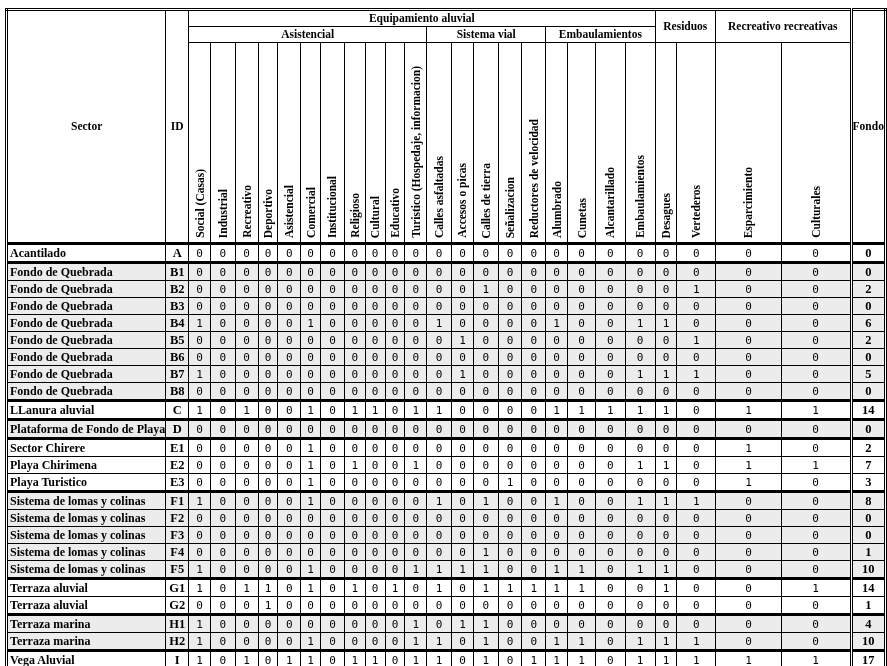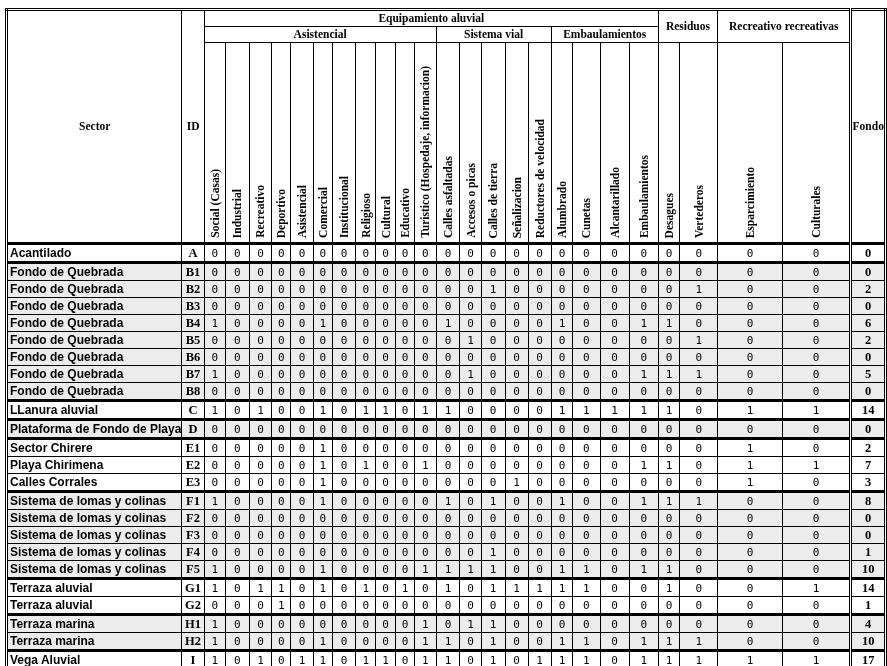--- a/index.html
+++ b/index.html
@@ -10,21 +10,21 @@
   table.grid td, table.grid th { border:1px solid #000; padding:0; overflow:hidden;
                white-space:nowrap; text-align:center; font-size:11.5px; line-height:15px; }
   th { font-weight:bold; }
   .hdr-top { height:17px; font-size:12px; }
   .hdr-sub { height:16px; font-size:12px; }
   .hdr-col { height:199px; vertical-align:bottom; }
   .vert { display:inline-block; writing-mode:vertical-rl; transform:rotate(180deg);
           font-weight:bold; font-size:11.5px; padding-bottom:4px; line-height:14px; }
   .sector-h { font-size:12px; }
   tr.row td { height:16px; font-size:11.5px; font-family:"DejaVu Sans Mono","Liberation Mono",monospace; font-size:11px; }
-  tr.row td.sector { text-align:left; padding-left:2px; font-family:Liberation Sans, sans-serif;
+  tr.row td.sector { text-align:left; padding-left:2px; font-family:Liberation Serif, serif;
           font-weight:bold; font-size:12px; }
   tr.row td.id { font-family:"Liberation Serif",serif; font-weight:bold; font-size:12.5px; }
   tr.row td.total { font-family:"Liberation Serif",serif; font-weight:bold; font-size:12.5px; }
   tr.grey td { background:#ececec; }
   tr.white td { background:#ffffff; }
   tr.group-start td { border-top:3px solid #000; }
   tr.first-row td { border-top:3px solid #000; }
   td.total, th.total { border-left:3px double #000 !important; }
 </style>
 </head>
@@ -473,21 +473,21 @@
         <td>0</td>
         <td>0</td>
         <td>1</td>
         <td>1</td>
         <td>0</td>
         <td>1</td>
         <td>1</td>
         <td class="total">7</td>
       </tr>
       <tr class="row white">
-        <td class="sector">Calles Corrales</td>
+        <td class="sector">Playa Turistico</td>
         <td class="id">E3</td>
         <td>0</td>
         <td>0</td>
         <td>0</td>
         <td>0</td>
         <td>0</td>
         <td>1</td>
         <td>0</td>
         <td>0</td>
         <td>0</td>

